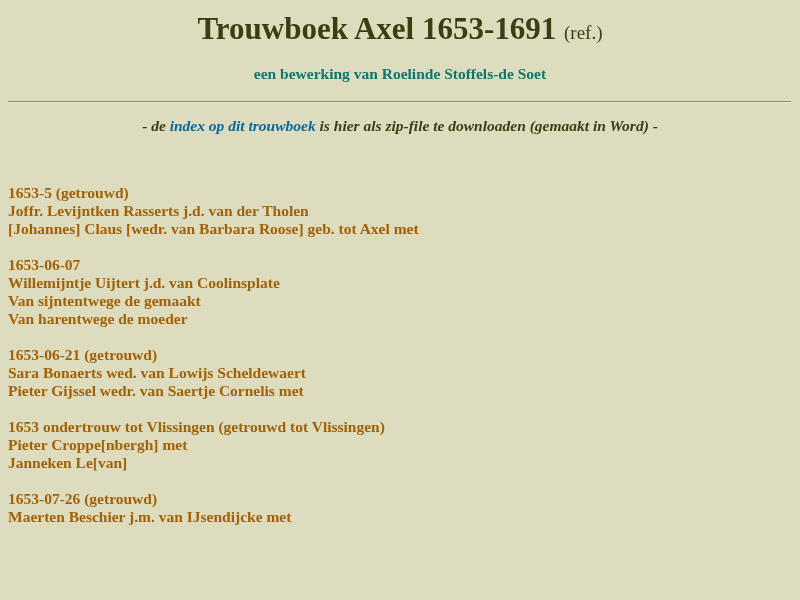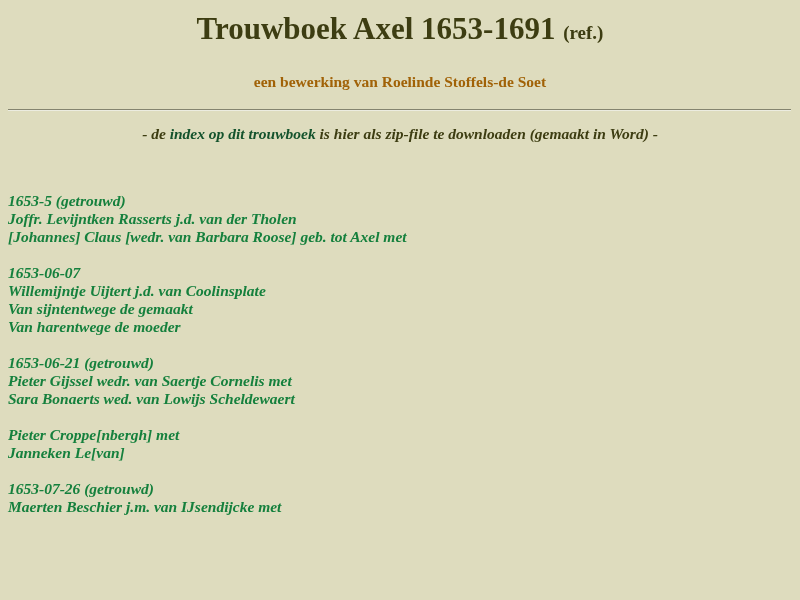--- a/index.html
+++ b/index.html
@@ -30,32 +30,32 @@
     text-align: center;
     font-size: 31px;
     font-weight: bold;
     line-height: 36px;
     color: #3d3d12;
     letter-spacing: 0px;
     white-space: nowrap;
   }
   .title .ref {
     font-size: 19px;
-    font-weight: bold;
+    font-weight: normal;
     color: #3d3d12;
     vertical-align: baseline;
   }
   .subtitle {
-    margin: 8px;
+    margin: 0;
     padding-top: 13px;
     text-align: center;
     font-size: 15.5px;
     font-weight: bold;
     line-height: 20px;
-    color: #a16207;
+    color: #0f766e;
   }
   .rule {
     margin: 17px 0 0 0;
     height: 2px;
     width: 783px;
     background: #9a9a88;
     border: 0;
     border-top: 1px solid #84846f;
     border-bottom: 1px solid #ecece0;
     box-sizing: border-box;
@@ -67,39 +67,38 @@
     margin: 0;
     padding-top: 13px;
     text-align: center;
     font-size: 15.5px;
     font-weight: bold;
     font-style: italic;
     line-height: 20px;
     color: #3d3d12;
   }
   .intro a.link {
-    color: #14532d;
+    color: #0369a1;
     text-decoration: none;
     font-weight: bold;
     font-style: italic;
   }
 
   
   .records {
     margin: 0;
     padding-top: 48px;
   }
   .record {
     margin: 0 0 18px 0;
     font-size: 15.5px;
     font-weight: bold;
     line-height: 18px;
-    color: #15803d;
+    color: #a16207;
     white-space: nowrap;
-    font-style: italic;
   }
   .record .line {
     display: block;
   }
 </style>
 </head>
 <body>
 
 <div class="page">
 
@@ -123,24 +122,25 @@
         <span class="line">[Johannes] Claus [wedr. van Barbara Roose] geb. tot Axel met</span>
       </p>
       <p class="record">
         <span class="line">1653-06-07</span>
         <span class="line">Willemijntje Uijtert j.d. van Coolinsplate</span>
         <span class="line">Van sijntentwege de gemaakt</span>
         <span class="line">Van harentwege de moeder</span>
       </p>
       <p class="record">
         <span class="line">1653-06-21 (getrouwd)</span>
+        <span class="line">Sara Bonaerts wed. van Lowijs Scheldewaert</span>
         <span class="line">Pieter Gijssel wedr. van Saertje Cornelis met</span>
-        <span class="line">Sara Bonaerts wed. van Lowijs Scheldewaert</span>
       </p>
       <p class="record">
+        <span class="line">1653 ondertrouw tot Vlissingen (getrouwd tot Vlissingen)</span>
         <span class="line">Pieter Croppe[nbergh] met</span>
         <span class="line">Janneken Le[van]</span>
       </p>
       <p class="record">
         <span class="line">1653-07-26 (getrouwd)</span>
         <span class="line">Maerten Beschier j.m. van IJsendijcke met</span>
       </p>
     </div>
 
 </div>

